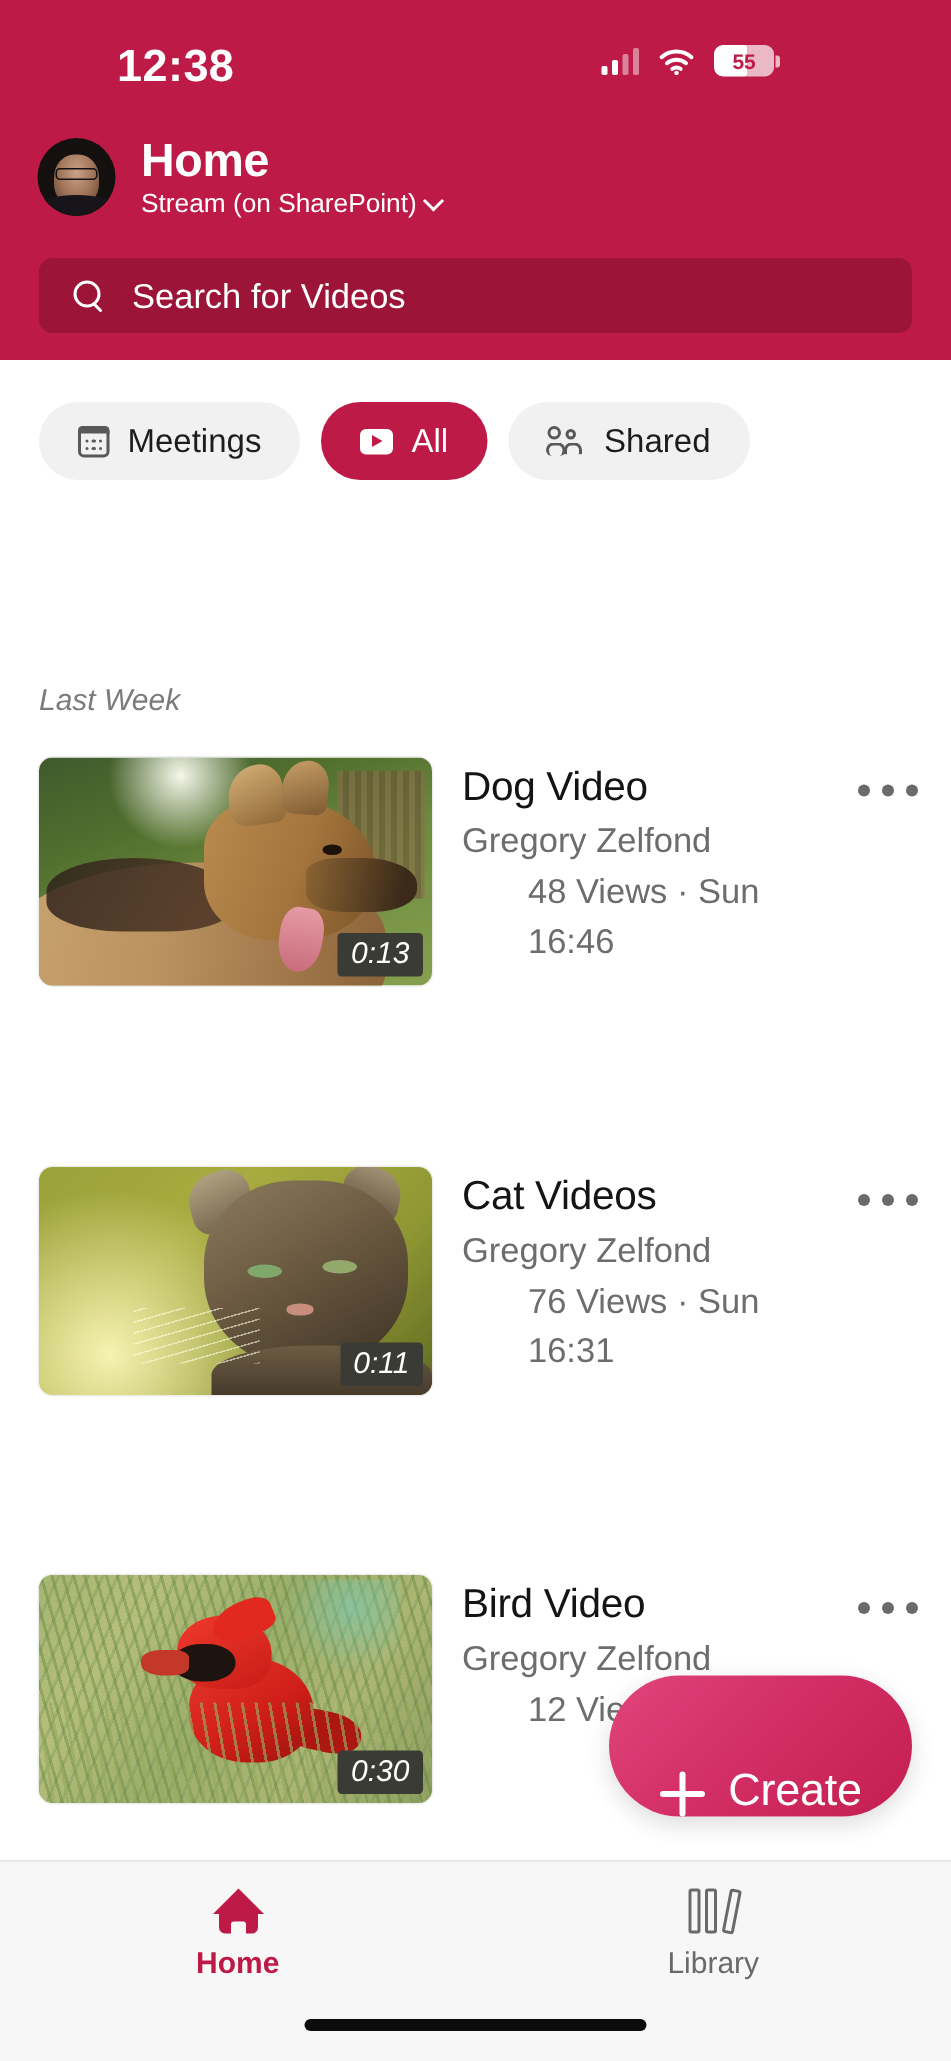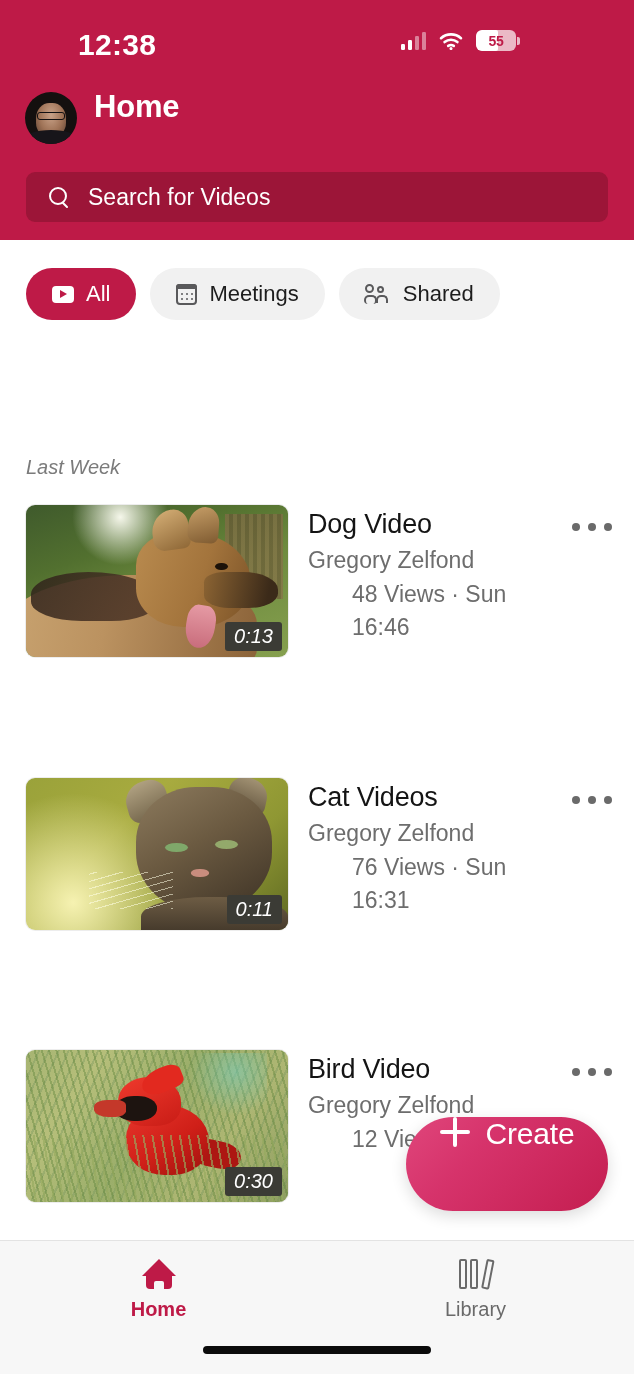--- a/index.html
+++ b/index.html
@@ -365,21 +365,21 @@
     position:absolute; right:22px; top:18px;
     display:flex; gap:8px; align-items:center;
   }
   .kebab i { width:8px; height:8px; border-radius:50%; background:#6A6A6A; display:block; }
 
   
   .fab {
     position:absolute; left:406px; top:1117px;
     width:202px; height:94px; border-radius:47px;
     background:linear-gradient(135deg,#E0467B 0%, #D6336B 35%, #C41E50 100%);
-    display:flex; align-items:flex-start; justify-content:center; gap:16px;
+    display:flex; align-items:flex-end; justify-content:center; gap:16px;
     box-shadow:0 5px 16px rgba(0,0,0,.14);
   }
   .fab .plus { position:relative; width:30px; height:30px; flex:0 0 auto; }
   .fab .plus::before, .fab .plus::after {
     content:""; position:absolute; background:#ffffff; border-radius:2px;
   }
   .fab .plus::before { left:0; top:13px; width:30px; height:4px; }
   .fab .plus::after { left:13px; top:0; width:4px; height:30px; }
   .fab .label { font-size:30px; color:#ffffff; letter-spacing:-0.2px; }
 
@@ -459,44 +459,48 @@
     </div>
   </div>
 
   <div class="avatar">
     <div class="face"></div>
     <div class="glasses"></div>
     <div class="shoulders"></div>
   </div>
 
   <div class="hdr-title">Home</div>
+  <div class="hdr-sub-wrap">
+    <span class="hdr-sub">Stream (on SharePoint)</span>
+    <span class="chev"></span>
+  </div>
 
   <div class="searchbar">
     <span class="search-ico"></span>
     <span class="search-ph">Search for Videos</span>
   </div>
 </div>
 
 <div class="chips">
+  <div class="chip">
+    <span class="ico-cal">
+      <span class="dots">
+          <i></i>
+          <i></i>
+          <i></i>
+          <i></i>
+          <i></i>
+          <i></i>
+        </span>
+    </span>
+    <span>Meetings</span>
+  </div>
   <div class="chip active">
     <span class="ico-video"></span>
     <span>All</span>
-  </div>
-  <div class="chip">
-    <span class="ico-cal">
-      <span class="dots">
-          <i></i>
-          <i></i>
-          <i></i>
-          <i></i>
-          <i></i>
-          <i></i>
-        </span>
-    </span>
-    <span>Meetings</span>
   </div>
   <div class="chip">
     <span class="ico-people">
       <span class="h1"></span>
         <span class="b1"></span>
         <span class="h2"></span>
         <span class="b2"></span>
     </span>
     <span>Shared</span>
   </div>

